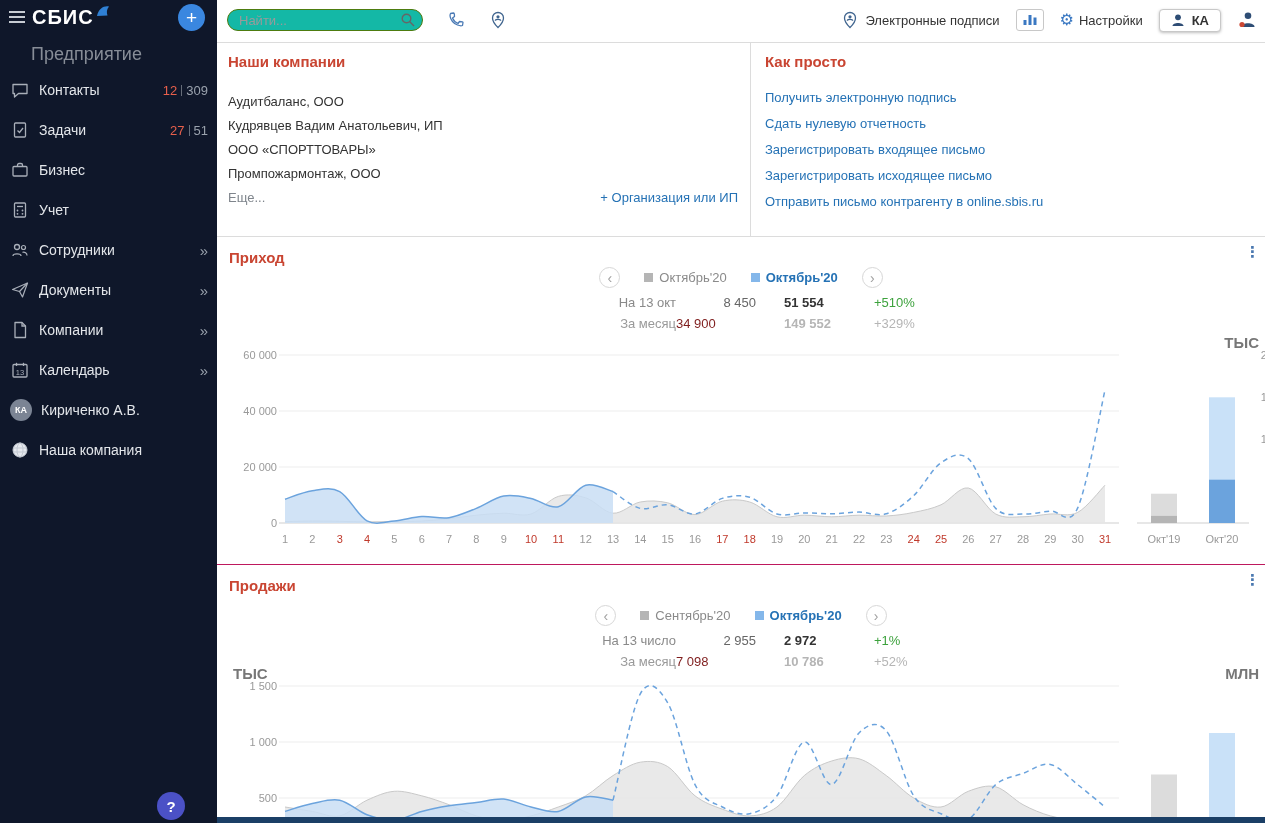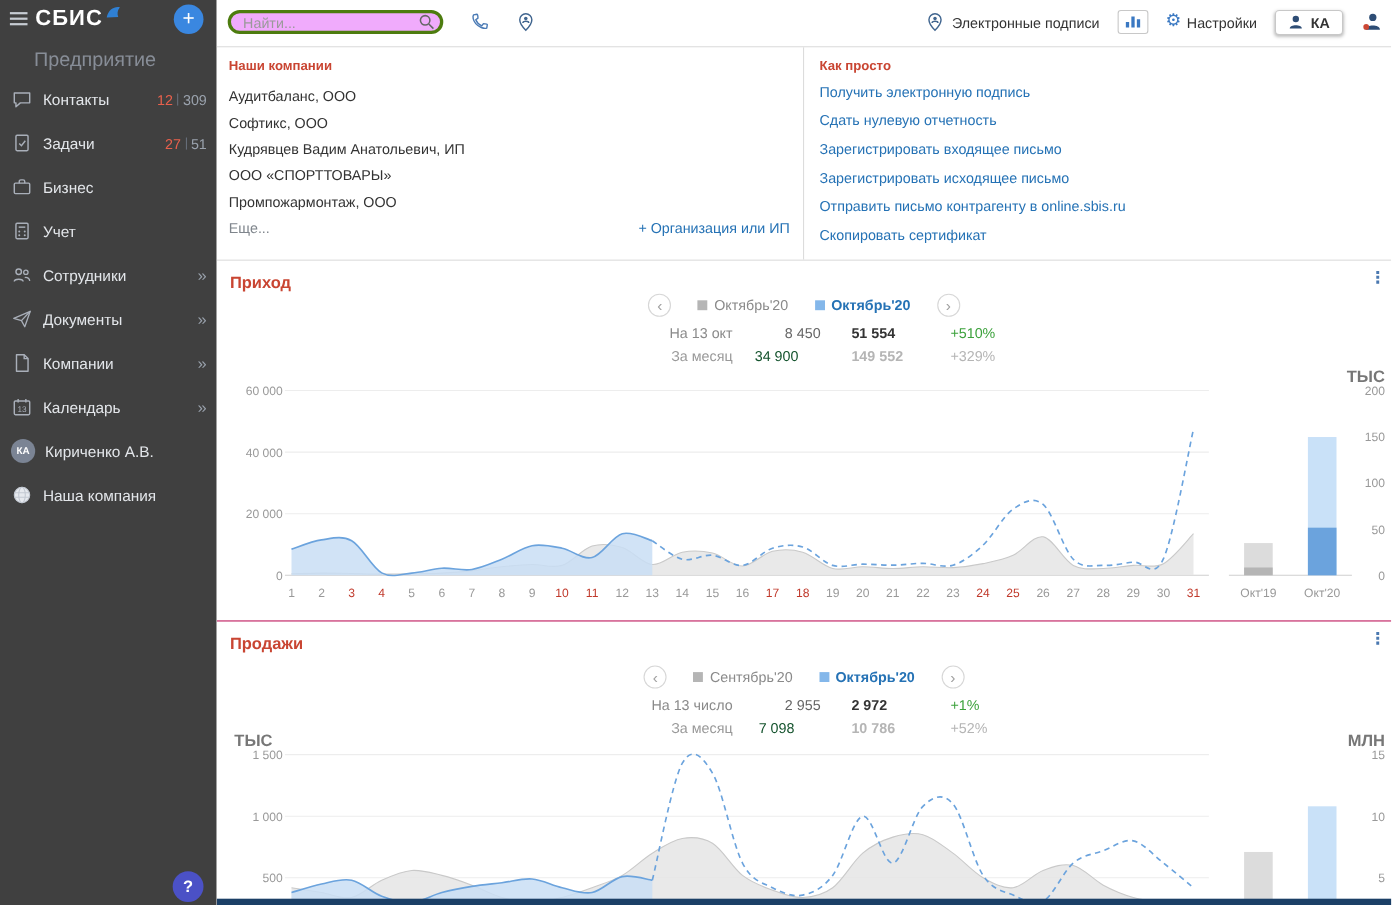--- a/index.html
+++ b/index.html
@@ -1,21 +1,21 @@
 <!DOCTYPE html>
 <html><head>
 <meta charset="utf-8">
 <style>
   *{margin:0;padding:0;box-sizing:border-box}
   html,body{width:1265px;height:823px;overflow:hidden}
   body{font-family:"Liberation Sans","DejaVu Sans",sans-serif;background:#fff;font-size:13px;color:#333}
   .app{display:flex;width:1265px;height:823px;position:relative}
 
   
-  .sidebar{width:197px;flex:none;background:#404040;position:relative;color:#e3e6ea}
+  .sidebar{width:217px;flex:none;background:#0f172a;position:relative;color:#e3e6ea}
   .logo-row{position:relative;height:38px}
   .burger{position:absolute;left:9px;top:11px;width:16px;cursor:pointer}
   .burger i{display:block;height:2px;background:#c7ccd3;margin-bottom:3px}
   .logo{position:absolute;left:32px;top:6px;font-size:20px;font-weight:bold;color:#fff;letter-spacing:1px;cursor:pointer}
   .logo-mark{position:absolute;left:95px;top:4px}
   .plus-btn{position:absolute;right:12px;top:4px;width:27px;height:27px;border-radius:50%;background:#3a87e0;color:#fff;font-size:19px;line-height:25px;text-align:center;border:none;cursor:pointer}
   .workspace{position:absolute;left:31px;top:44px;font-size:18px;color:#878d97}
   .s-menu{position:absolute;top:70px;left:0;right:0}
   .s-item{height:40px;display:flex;align-items:center;padding:0 10px;position:relative;cursor:pointer}
   .s-ic{margin-right:9px;flex:none}
@@ -25,35 +25,35 @@
   .b-sep{display:inline-block;width:0;height:11px;border-left:1px solid #666d79}
   .b-gray{color:#9aa2ad;font-style:normal}
   .chev{position:absolute;right:9px;color:#99a1ac;font-size:15px}
   .avatar{width:22px;height:22px;border-radius:50%;background:#7b8494;color:#fff;font-size:9px;font-weight:bold;display:flex;align-items:center;justify-content:center;margin-right:9px;flex:none}
   .help-btn{position:absolute;left:157px;bottom:3px;width:28px;height:28px;border-radius:50%;background:#4b51c6;color:#fff;font-size:15px;font-weight:bold;border:none;cursor:pointer;z-index:9}
 
   
   .main{flex:1;position:relative;overflow:hidden;background:#fff}
   .topbar{height:40px;display:flex;align-items:center;padding:0 8px 0 10px;position:relative}
   .search-wrap{position:relative;width:196px}
-  .search-input{width:196px;height:22px;border:3px solid #4d7c0f;border-radius:11px;background:#f0abfc;padding:0 26px 0 11px;font-size:13px;color:#333;outline:none;font-family:inherit}
+  .search-input{width:196px;height:22px;border:1px solid #4d7c0f;border-radius:11px;background:#14b8a6;padding:0 26px 0 11px;font-size:13px;color:#333;outline:none;font-family:inherit}
   .search-input::placeholder{color:#9a9a9a}
   .search-ic{position:absolute;right:7px;top:3px}
   .tb-ic{margin-left:24px;cursor:pointer;display:inline-flex}
   .tb-right{margin-left:auto;display:flex;align-items:center;gap:16px}
   .esign{display:flex;align-items:center;gap:6px;cursor:pointer;color:#333;font-size:13px}
   .chart-btn{width:28px;height:22px;border:1px solid #c8c8c8;border-radius:3px;background:#fff;display:flex;align-items:center;justify-content:center;cursor:pointer}
   .settings{display:flex;align-items:center;gap:5px;cursor:pointer;font-size:13px;color:#333}
   .gear{font-size:16px;color:#3a78c2;line-height:1}
   .user-chip{display:flex;align-items:center;gap:7px;border:1px solid #c8c8c8;border-radius:4px;background:#fff;box-shadow:0 1px 3px rgba(0,0,0,.25);padding:3px 11px;font-size:13px;font-weight:bold;color:#333;cursor:pointer}
   .content{position:absolute;top:40px;left:0;right:0;bottom:0;overflow:hidden}
 
   
   .cards-row{display:flex;margin-top:2px;border-top:1px solid #dcdcdc;border-bottom:1px solid #dcdcdc;height:195px}
-  .card-title{font-size:12px;font-weight:bold;color:#c94532;margin-bottom:9px}
+  .card-title{font-size:15px;font-weight:bold;color:#c94532;margin-bottom:20px}
   .company-card{width:534px;flex:none;border-right:1px solid #dcdcdc;padding:10px 8px 0 11px;position:relative}
   .co-item{line-height:24px;font-size:13px;color:#333;cursor:pointer}
   .co-footer{display:flex;justify-content:space-between;align-items:center;margin-top:4px;padding-right:4px}
   .more-link{color:#7f858c;cursor:pointer}
   .add-link{color:#2572b5;cursor:pointer}
   .howto-card{flex:1;padding:10px 8px 0 14px}
   .howto-link{display:block;margin-bottom:11px;color:#2572b5;font-size:13px;cursor:pointer;text-decoration:none}
 
   
   .chart-sec{position:relative;border-bottom:1px solid #be185d}
@@ -69,21 +69,21 @@
   .sq.gray{background:#b5b5b5}
   .sq.blue{background:#84b7ea}
   .leg.prev{color:#8a8a8a}
   .leg.cur{color:#2572b5;font-weight:bold}
   .data-grid{display:grid;grid-template-columns:120px 80px 108px 62px;row-gap:6px;font-size:13px}
   .c1{text-align:right;color:#8a8a8a}
   .c2{text-align:right;color:#666}
   .c3{padding-left:28px;font-weight:bold;color:#333}
   .c4{padding-left:10px;color:#3da23d}
   .m1{text-align:right;color:#999}
-  .m2{text-align:center;color:#14532d}
+  .m2{text-align:left;color:#7f1d1d}
   .m3{padding-left:28px;color:#b5b5b5}
   .m4{padding-left:10px;color:#b5b5b5}
   .unit{position:absolute;font-size:15px;font-weight:bold;color:#777}
   .daily-svg{position:absolute;left:10px}
   .mini-svg{position:absolute;left:920px}
   svg text{font-family:"Liberation Sans","DejaVu Sans",sans-serif}
   .tick{font-size:11px;fill:#999}
   .tick.red{fill:#c0392b}
 
   .bottom-strip{position:absolute;left:0;right:0;bottom:0;height:6px;background:#1b3f66;z-index:8}
@@ -279,38 +279,36 @@
         </span>
       </span>
     </header>
 
     <div class="content">
 
       <div class="cards-row">
         <section class="company-card">
           <div class="card-title">Наши компании</div>
           <div class="co-item">Аудитбаланс, ООО</div>
-          <div class="co-item">Софтикс, ООО</div>
           <div class="co-item">Кудрявцев Вадим Анатольевич, ИП</div>
           <div class="co-item">ООО «СПОРТТОВАРЫ»</div>
           <div class="co-item">Промпожармонтаж, ООО</div>
           <div class="co-footer">
             <span class="more-link">Еще...</span>
             <span class="add-link">+ Организация или ИП</span>
           </div>
         </section>
 
         <section class="howto-card">
           <div class="card-title">Как просто</div>
           <a class="howto-link">Получить электронную подпись</a>
           <a class="howto-link">Сдать нулевую отчетность</a>
           <a class="howto-link">Зарегистрировать входящее письмо</a>
           <a class="howto-link">Зарегистрировать исходящее письмо</a>
           <a class="howto-link">Отправить письмо контрагенту в online.sbis.ru</a>
-          <a class="howto-link">Скопировать сертификат</a>
         </section>
       </div>
 
       <section class="chart-sec sec-income">
         <div class="sec-title">Приход</div>
         <span class="kebab">⋮</span>
 
         <div class="summary" style="top:30px">
           <div class="legend-row">
             <button class="nav-circ">‹</button>

